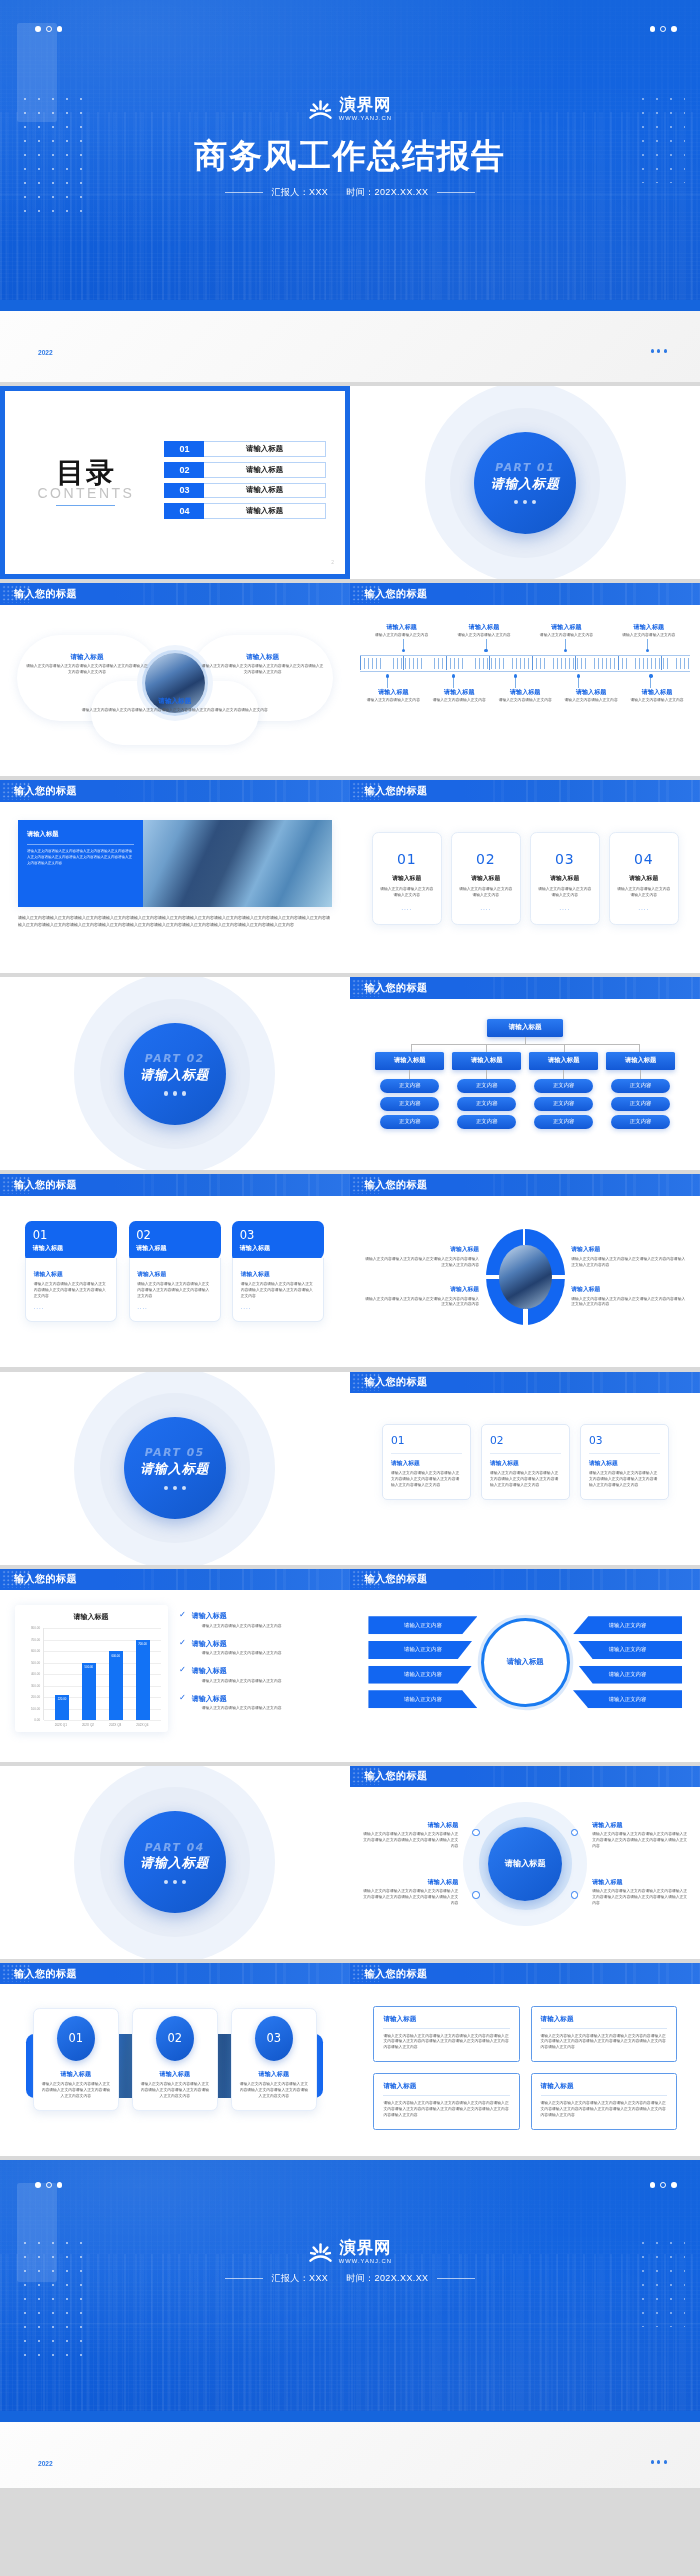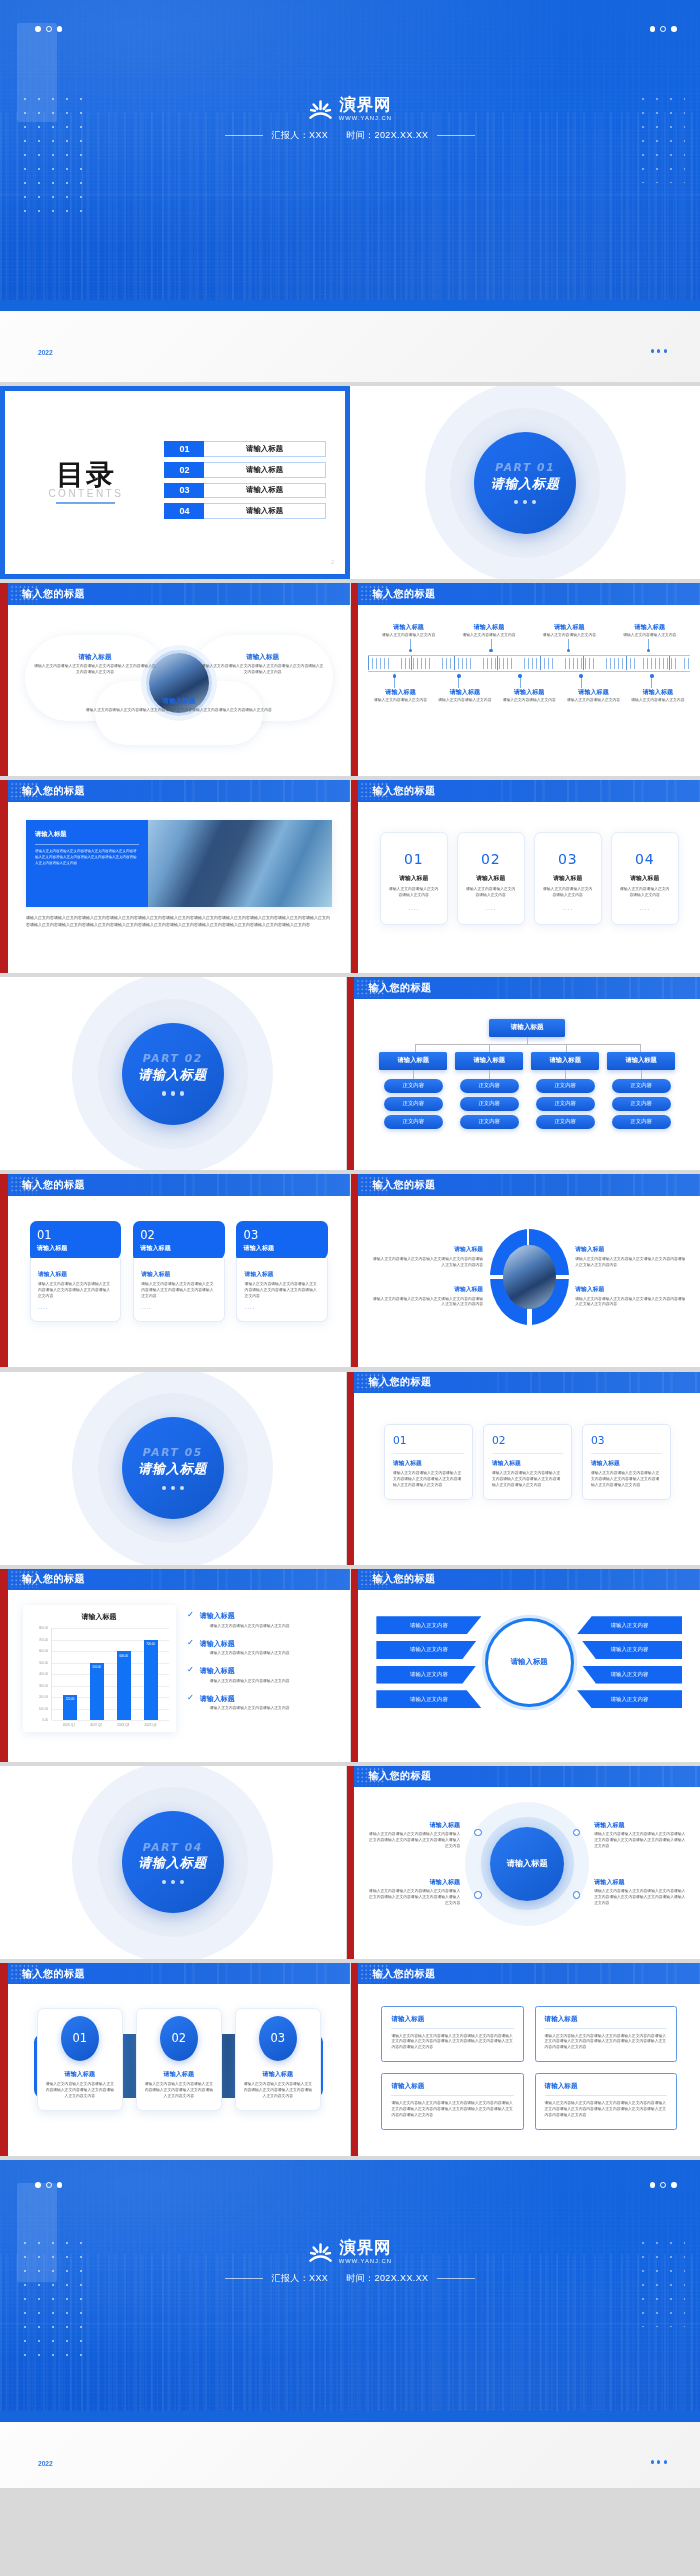--- a/index.html
+++ b/index.html
@@ -65,21 +65,21 @@
   .band .yr{position:absolute;left:38px;top:38px;font-size:6.6px;color:#2f7ae5;font-weight:700;}
   .band .dots3{position:absolute;right:33px;top:38px;display:flex;gap:3.3px;}
   .band .dots3 i{width:3.3px;height:4.1px;border-radius:50%;background:#2f7ae5;display:block;}
 
   
   .toc-slide{border:5.8px solid #1a6ae6;background:#fff;padding:7.4px;}
   .toc-inner{display:flex;align-items:center;height:100%;padding:0 11.5px;}
   .toc-left{width:124px;text-align:center;}
   .toc-cn{font-size:28px;font-weight:800;color:#161616;letter-spacing:1.6px;line-height:1;
      font-family:"DejaVu Sans",sans-serif;}
-  .toc-en{font-size:10px;color:#c3c3c3;letter-spacing:2.5px;margin-top:-1.6px;}
+  .toc-en{font-size:14px;color:#c3c3c3;letter-spacing:2.5px;margin-top:-1.6px;}
   .toc-rule{width:59px;height:1.6px;background:#6ea8ef;margin:3.3px auto 0;}
   .toc-right{flex:1;padding-left:16.5px;}
   .toc-row{display:flex;align-items:stretch;margin-bottom:5px;height:15.7px;}
   .toc-num{width:40px;background:#1266f1;color:#fff;font-size:9px;font-weight:700;
      display:flex;align-items:center;justify-content:center;}
   .toc-txt{flex:1;border:0.8px solid #b7d3f7;border-left:none;display:flex;align-items:center;
      justify-content:center;font-size:7.4px;font-weight:700;color:#222;}
   .toc-pg{position:absolute;right:10.7px;bottom:9px;font-size:5px;color:#cfcfcf;}
 
   
@@ -91,21 +91,21 @@
      box-shadow:0 5px 15px rgba(20,80,190,.30);
      display:flex;flex-direction:column;align-items:center;justify-content:center;font-style:italic;}
   .ball .pno{font-size:10.7px;color:rgba(255,255,255,.42);letter-spacing:1.6px;font-weight:700;
      font-family:"DejaVu Sans",sans-serif;}
   .ball .ptt{font-size:13px;color:#fff;font-weight:600;letter-spacing:0.8px;margin-top:0.8px;
      font-family:"DejaVu Sans",sans-serif;}
   .ball .pdots{display:flex;gap:5px;margin-top:7.4px;}
   .ball .pdots i{width:4.1px;height:4.1px;border-radius:50%;background:rgba(255,255,255,.80);display:block;}
 
   
-  .c-slide{background:#fff;position:relative;margin-left:8px;}
+  .c-slide{background:#fff;position:relative;}
   .hdr{height:21.4px;position:relative;overflow:hidden;
      background:linear-gradient(90deg,#1a66e4 0%,#1a66e4 32%,#1f6ae0 60%,#2a74e8 100%);}
   .hdr .hcity{position:absolute;inset:0;opacity:.30;
      background:repeating-linear-gradient(90deg,
         transparent 0 11.5px, rgba(255,255,255,.24) 11.5px 13px, transparent 13px 19px,
         rgba(255,255,255,.14) 19px 22px, transparent 22px 33px);
      mask-image:linear-gradient(90deg,transparent 0 34%,#000 46%,#000 100%);}
   .hdr .hdots{position:absolute;left:1.6px;top:1.6px;width:28px;height:18px;
      background-image:radial-gradient(rgba(255,255,255,.55) 0.7px, transparent 0.9px);
      background-size:4.1px 4.1px;}
@@ -339,20 +339,21 @@
             <path d="M5 21 L11 22" stroke="#fff" stroke-width="4" stroke-linecap="round"></path>
             <path d="M35 21 L29 22" stroke="#fff" stroke-width="4" stroke-linecap="round"></path>
             <path d="M4 33 Q20 20 36 33" stroke="#fff" stroke-width="4" fill="none" stroke-linecap="round"></path>
           </svg>
         </span>
         <span class="btext">
           <span class="bcn">演界网</span>
           <span class="burl">WWW.YANJ.CN</span>
         </span>
       </div>
+      <div class="cover-title" style="margin-top:11.5px;">商务风工作总结报告</div>
       <div class="cover-sub">
         <span class="ln"></span>
         <span class="pair">
           <span>汇报人：XXX</span>
           <span>时间：202X.XX.XX</span>
         </span>
         <span class="ln"></span>
       </div>
     </div>
     <div class="cover-bottombar"></div>

